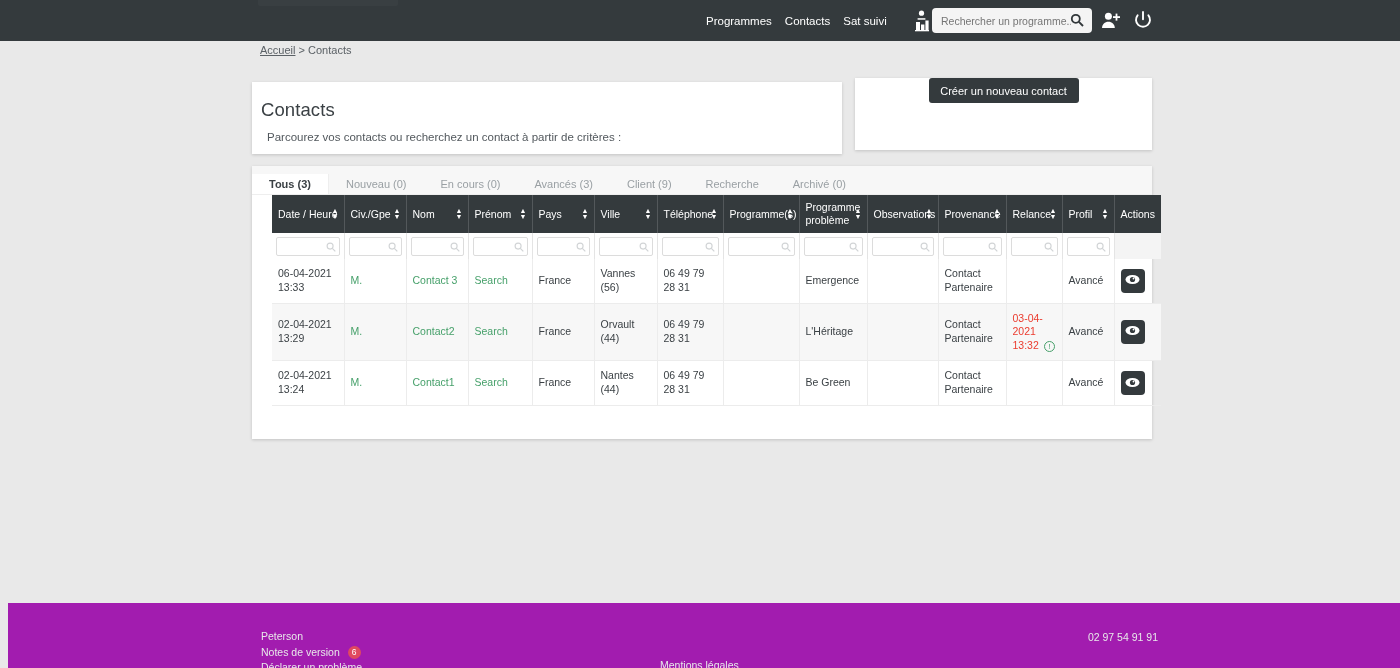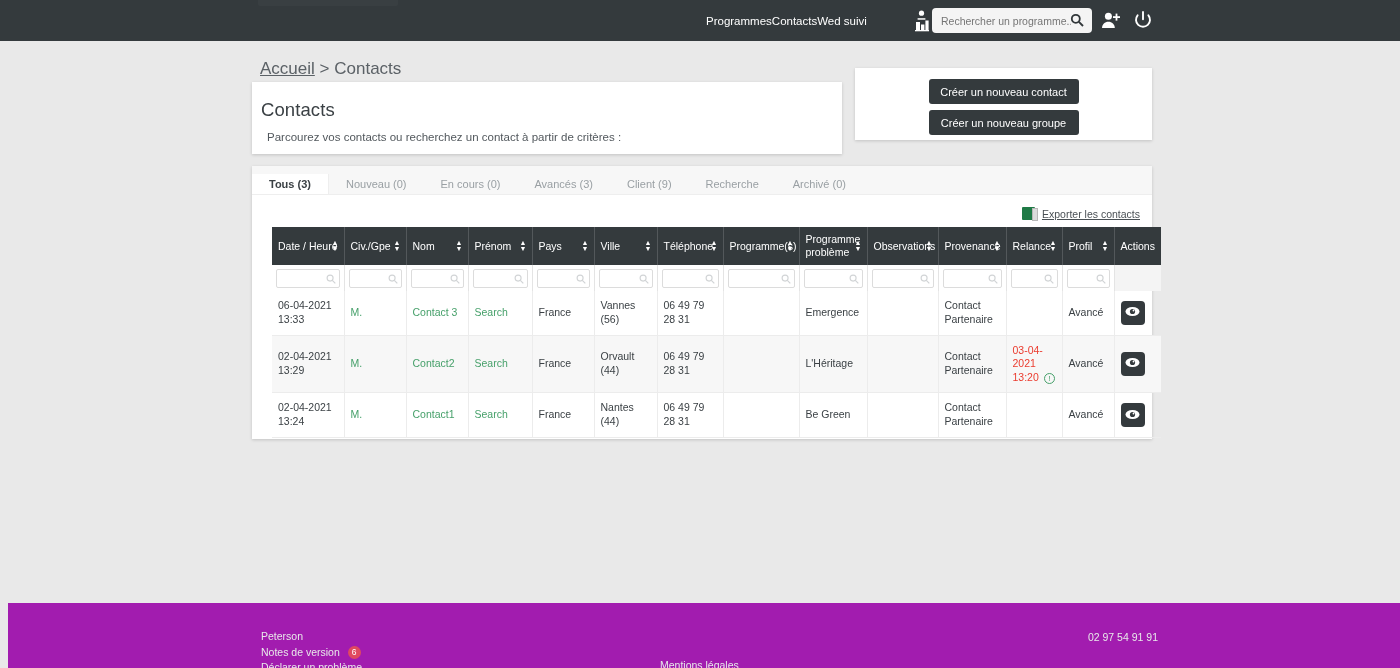--- a/index.html
+++ b/index.html
@@ -18,21 +18,21 @@
     display: flex; align-items: center;
   }
   .topnav-logo {
     position: absolute; left: 258px; top: -6px;
     width: 140px; height: 12px;
     background: #3c4245; border-radius: 2px;
     opacity: .65;
   }
   .nav-links {
     position: absolute; left: 706px; top: 0; height: 41px;
-    display: flex; align-items: center; 
+    display: flex; align-items: center; gap: 13px;
   }
   .nav-link {
     color: #ffffff; font-size: 11.5px; text-decoration: none; cursor: pointer;
     white-space: nowrap;
   }
 
   .prog-icon {
     position: absolute; left: 912px; top: 9px; width: 20px; height: 24px;
     cursor: pointer;
   }
@@ -45,43 +45,42 @@
     border: 0; outline: 0; background: transparent;
     font-family: "Liberation Sans", sans-serif; font-size: 10.5px;
     color: #6c7378; width: 130px; margin-left: 9px;
   }
   .searchbox .mag { position: absolute; right: 8px; top: 5px; }
   .icon-adduser { position: absolute; left: 1101px; top: 11px; cursor: pointer; }
   .icon-power   { position: absolute; left: 1134px; top: 11px; cursor: pointer; }
 
   
   .breadcrumb {
-    position: absolute; left: 260px; top: 59px;
-    font-size: 17px; color: #5b6166;
+    position: absolute; left: 260px; top: 44px;
+    font-size: 11px; color: #5b6166;
   }
   .breadcrumb a { color: #5b6166; text-decoration: underline; cursor: pointer; }
 
   
   .card {
     background: #ffffff;
     box-shadow: 0 1px 3px rgba(0,0,0,.17);
   }
   .title-card {
     position: absolute; left: 252px; top: 82px; width: 590px; height: 72px;
     padding: 17px 0 0 9px;
   }
   .title-card h1 {
     font-size: 18.5px; font-weight: normal; color: #3b4145; letter-spacing: .1px;
   }
   .title-card p {
     font-size: 11.5px; color: #52585d; margin-top: 10px; margin-left: 6px;
   }
   .actions-card {
-    position: absolute; left: 855px; top: 68px; width: 297px; height: 72px;
-    padding-top: 11px;
+    position: absolute; left: 855px; top: 78px; width: 297px; height: 72px;
   }
   .btn-dark {
     display: block; margin: 0 auto 6px auto;
     width: 150px; height: 25px;
     background: #343a3d; color: #fff;
     border: 0; border-radius: 3px;
     font-family: "Liberation Sans", sans-serif; font-size: 11px;
     cursor: pointer;
   }
 
@@ -203,21 +202,21 @@
 </style>
 </head>
 <body>
 
 <div class="topnav">
   <div class="topnav-logo"></div>
 
   <div class="nav-links">
     <a class="nav-link">Programmes</a>
     <a class="nav-link">Contacts</a>
-    <a class="nav-link">Wed suivi</a>
+    <a class="nav-link">Sat suivi</a>
   </div>
 
   <div class="prog-icon">
     <svg width="20" height="24" viewBox="0 0 20 24">
       <circle cx="9.5" cy="4.2" r="2.6" fill="#ffffff"></circle>
       <path d="M5.6 9.2h7.8v1.5H5.6z" fill="#ffffff"></path>
       <rect x="4" y="13" width="4" height="8" fill="#ffffff"></rect>
       <rect x="9" y="15.5" width="3.4" height="5.5" fill="#ffffff"></rect>
       <rect x="13.4" y="11.5" width="3.2" height="9.5" fill="#ffffff"></rect>
       <rect x="3" y="21" width="14" height="1.3" fill="#ffffff"></rect>
@@ -257,41 +256,34 @@
   <span>Contacts</span>
 </div>
 
 <div class="card title-card">
   <h1>Contacts</h1>
   <p>Parcourez vos contacts ou recherchez un contact à partir de critères :</p>
 </div>
 
 <div class="card actions-card">
   <button class="btn-dark">Créer un nouveau contact</button>
-  <button class="btn-dark">Créer un nouveau groupe</button>
 </div>
 
 <div class="panel">
 
   <div class="tabstrip" id="tabstrip">
       <div class="tab active">Tous (3)</div>
       <div class="tab">Nouveau (0)</div>
       <div class="tab">En cours (0)</div>
       <div class="tab">Avancés (3)</div>
       <div class="tab">Client (9)</div>
       <div class="tab">Recherche</div>
       <div class="tab">Archivé (0)</div>
     </div>
 
-  <div class="export-row">
-    <div class="export-link">
-      <span class="xls-icon"></span>
-      <span class="lbl">Exporter les contacts</span>
-    </div>
-  </div>
 
   <table class="contacts">
     <colgroup id="tbl-cols">
         <col style="width: 72px;">
         <col style="width: 62px;">
         <col style="width: 62px;">
         <col style="width: 64px;">
         <col style="width: 62px;">
         <col style="width: 63px;">
         <col style="width: 66px;">
@@ -432,21 +424,21 @@
           <td class="link"><a>M.</a></td>
           <td class="link"><a>Contact2</a></td>
           <td class="link"><a>Search</a></td>
           <td>France</td>
           <td>Orvault (44)</td>
           <td>06 49 79 28 31</td>
           <td></td>
           <td>L'Héritage</td>
           <td></td>
           <td>Contact Partenaire</td>
-          <td class="relance"><span>03-04-2021 13:20</span><span class="info-dot">!</span></td>
+          <td class="relance"><span>03-04-2021 13:32</span><span class="info-dot">!</span></td>
           <td>Avancé</td>
           <td>
             <button class="eye-btn">
               <span><svg width="15" height="11" viewBox="0 0 15 11">
                   <ellipse cx="7.5" cy="5.5" rx="7" ry="4.6" fill="#ffffff"></ellipse>
                   <circle cx="7.5" cy="5.5" r="2.6" fill="#343a3d"></circle>
                   <circle cx="8.5" cy="4.5" r=".9" fill="#ffffff"></circle>
                 </svg></span>
             </button>
           </td>

